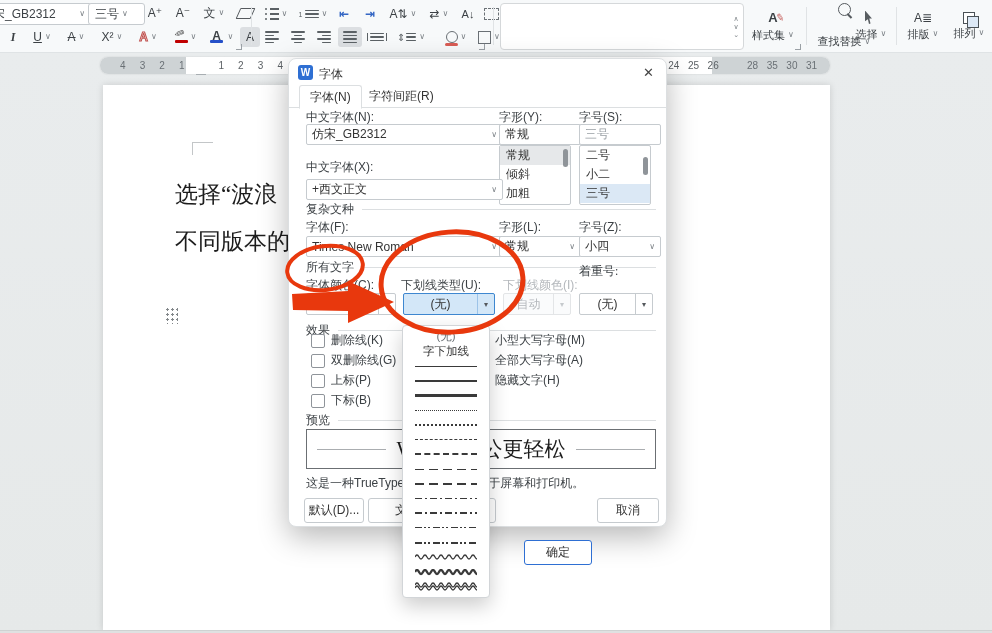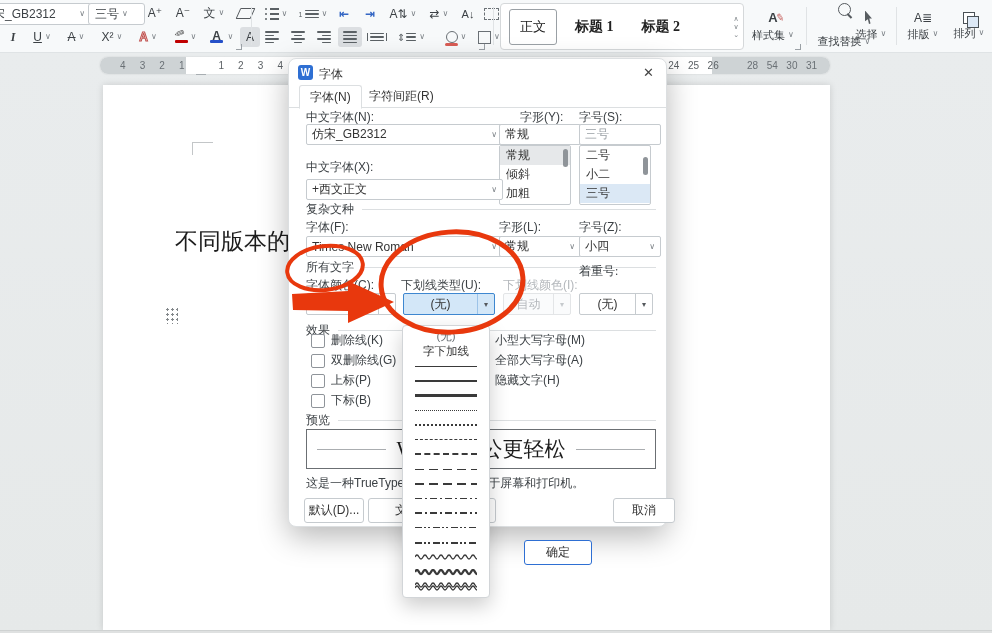--- a/index.html
+++ b/index.html
@@ -258,25 +258,20 @@
       </div>
     <div class="tb" style="left:474px;top:27px;width:30px;">
         <span class="sqbox"></span>
         <span class="cv">∨</span>
       </div>
     <span class="launcher" style="left:479px;top:44px;"></span>
 
     <div class="divider" style="left:493px;"></div>
 
     <div class="gallery">
-      <div id="gallery-items" style="display:flex;align-items:center;">
-          <div class="gitem sel">正文</div>
-          <div class="gitem hd">标题 1</div>
-          <div class="gitem hd">标题 2</div>
-        </div>
       <div class="gscroll">
         <span>∧</span>
         <span>∨</span>
         <span>⌄</span>
       </div>
     </div>
     <span class="launcher" style="left:795px;top:44px;"></span>
 
     <div class="bigbtn" style="left:748px;width:50px;">
       <span style="position:relative;height:16px;font-size:13px;font-weight:bold;">
@@ -348,32 +343,33 @@
           <span class="rnum" style="left: 455.74px;">18</span>
           <span class="rnum" style="left: 475.42px;">19</span>
           <span class="rnum" style="left: 495.1px;">20</span>
           <span class="rnum" style="left: 514.78px;">21</span>
           <span class="rnum" style="left: 534.46px;">22</span>
           <span class="rnum" style="left: 554.14px;">23</span>
           <span class="rnum" style="left: 573.82px;">24</span>
           <span class="rnum" style="left: 593.5px;">25</span>
           <span class="rnum" style="left: 613.18px;">26</span>
           <span class="rnum dim" style="left: 652.54px;">28</span>
-          <span class="rnum dim" style="left: 672.22px;">54</span>
+          <span class="rnum dim" style="left: 672.22px;">35</span>
           <span class="rnum dim" style="left: 691.9px;">30</span>
           <span class="rnum dim" style="left: 711.58px;">31</span>
         </div>
     </div>
     <span class="indent-first" style="left:196px;top:5px;"></span>
     <span class="indent-hang" style="left:196px;top:13px;"></span>
     <span class="indent-box" style="left:196px;top:20px;"></span>
     <span class="indent-hang" style="left:726px;top:13px;"></span>
 
     <div class="page">
       <div class="corner" style="left:89px;top:57px;"></div>
+      <div class="docline" style="left:72px;top:94px;">选择“波浪</div>
       <div class="docline" style="left:72px;top:141px;">不同版本的</div>
       <div class="draghandle" style="left:62px;top:222px;"></div>
     </div>
   </div>
 
   <div class="dialog">
     <div class="dtitle">
       <span class="wicon">W</span>
       <span class="ttl">字体</span>
       <span class="dclose">✕</span>
@@ -381,21 +377,21 @@
     <div class="dtabs">
       <span class="dtab active" style="left:10px;">字体(N)</span>
       <span class="dtab" style="left:70px;">字符间距(R)</span>
     </div>
 
     <span class="lbl" style="left:17px;top:50px;">中文字体(N):</span>
     <div class="dcombo" style="left:17px;top:65px;width:185px;">
       <span class="val">仿宋_GB2312</span>
         <span class="cv">∨</span>
     </div>
-    <span class="lbl" style="left:210px;top:50px;margin-left:21px;">字形(Y):</span>
+    <span class="lbl" style="left:210px;top:50px;">字形(Y):</span>
     <div class="dcombo" style="left:210px;top:65px;width:70px;">
       <span class="val">常规</span>
     </div>
     <div class="dlist" style="left:210px;top:86px;width:70px;height:58px;" id="style-list">
         <div class="li selgrey">常规</div>
         <div class="li">倾斜</div>
         <div class="li">加粗</div>
       </div>
     <span class="thumb" style="left:274px;top:90px;"></span>
 
@@ -493,21 +489,21 @@
     <div class="previewbox" style="left:17px;top:370px;width:328px;height:38px;">
       <span class="pline"></span>
       <span class="ptext">WPS让办公更轻松</span>
       <span class="pline"></span>
     </div>
     <span class="lbl" style="left:17px;top:416px;">这是一种TrueType字体，同时适用于屏幕和打印机。</span>
 
     <div class="dbtn" style="left:15px;top:439px;width:58px;">默认(D)...</div>
     <div class="dbtn" style="left:79px;top:439px;width:126px;">文本效果(E)...</div>
     <div class="dbtn primary" style="left:235px;top:439px;width:66px;margin-top:42px;">确定</div>
-    <div class="dbtn" style="left:324px;top:439px;width:60px;">取消</div>
+    <div class="dbtn" style="left:308px;top:439px;width:60px;">取消</div>
   </div>
 
   <div class="umenu" id="umenu">
       <div class="mi muted">(无)</div>
       <div class="mi">字下加线</div>
       <div class="mi">
         <span class="ln" style="border-top: 1px solid rgb(58, 58, 58);"></span>
       </div>
       <div class="mi">
         <span class="ln" style="border-top: 2px solid rgb(58, 58, 58);"></span>

